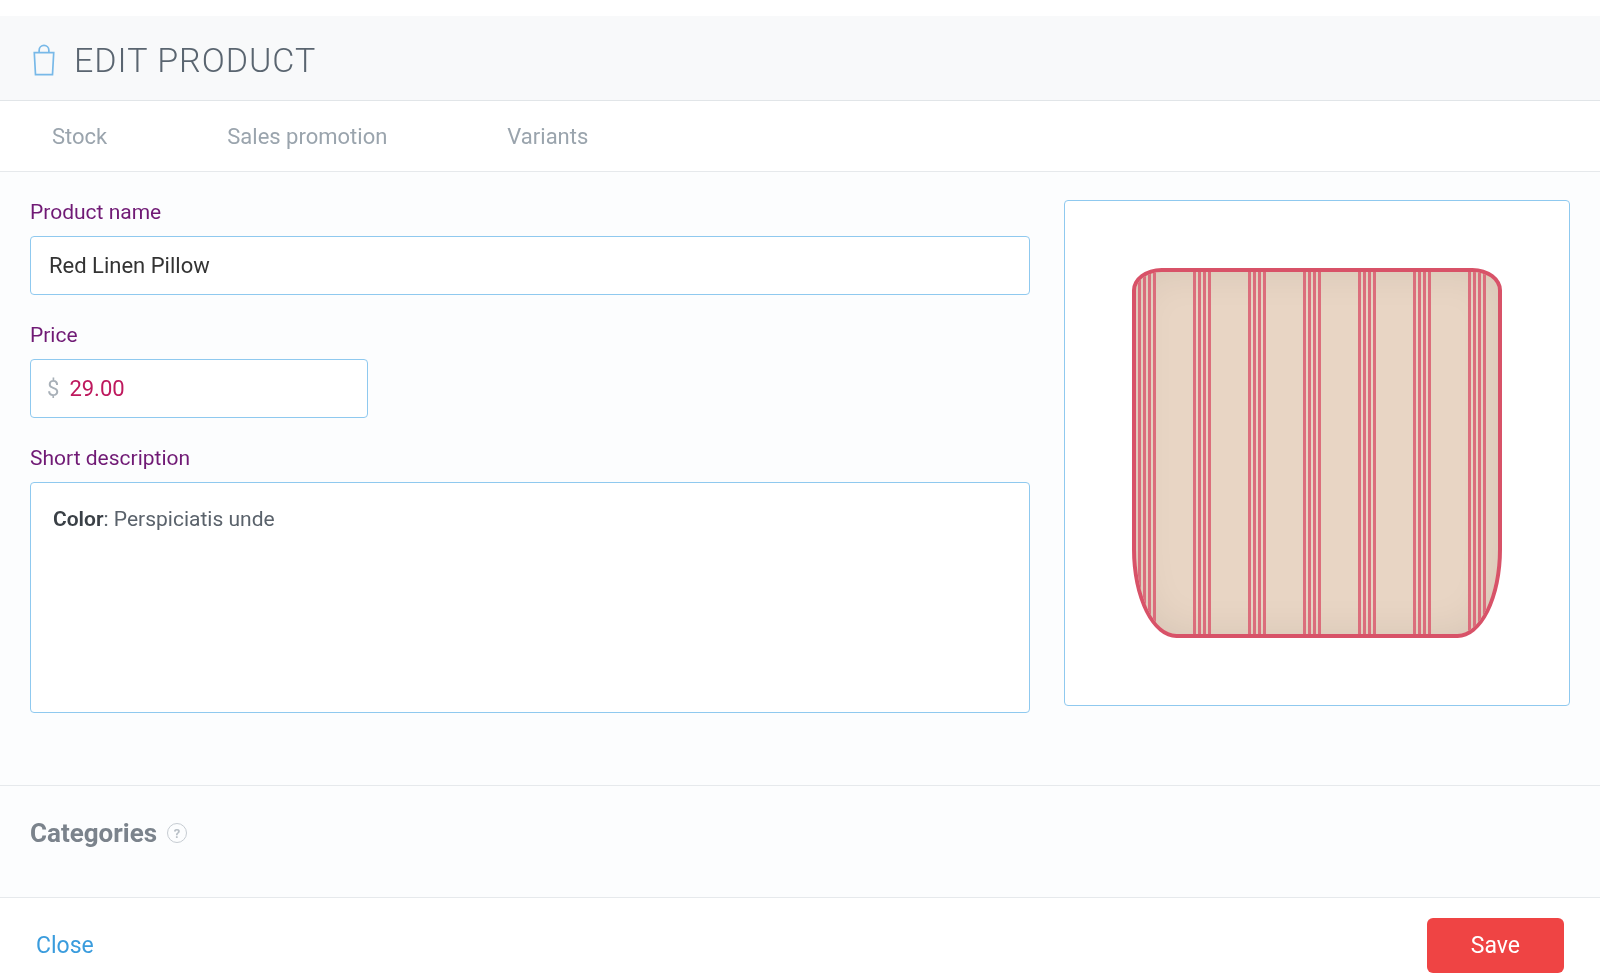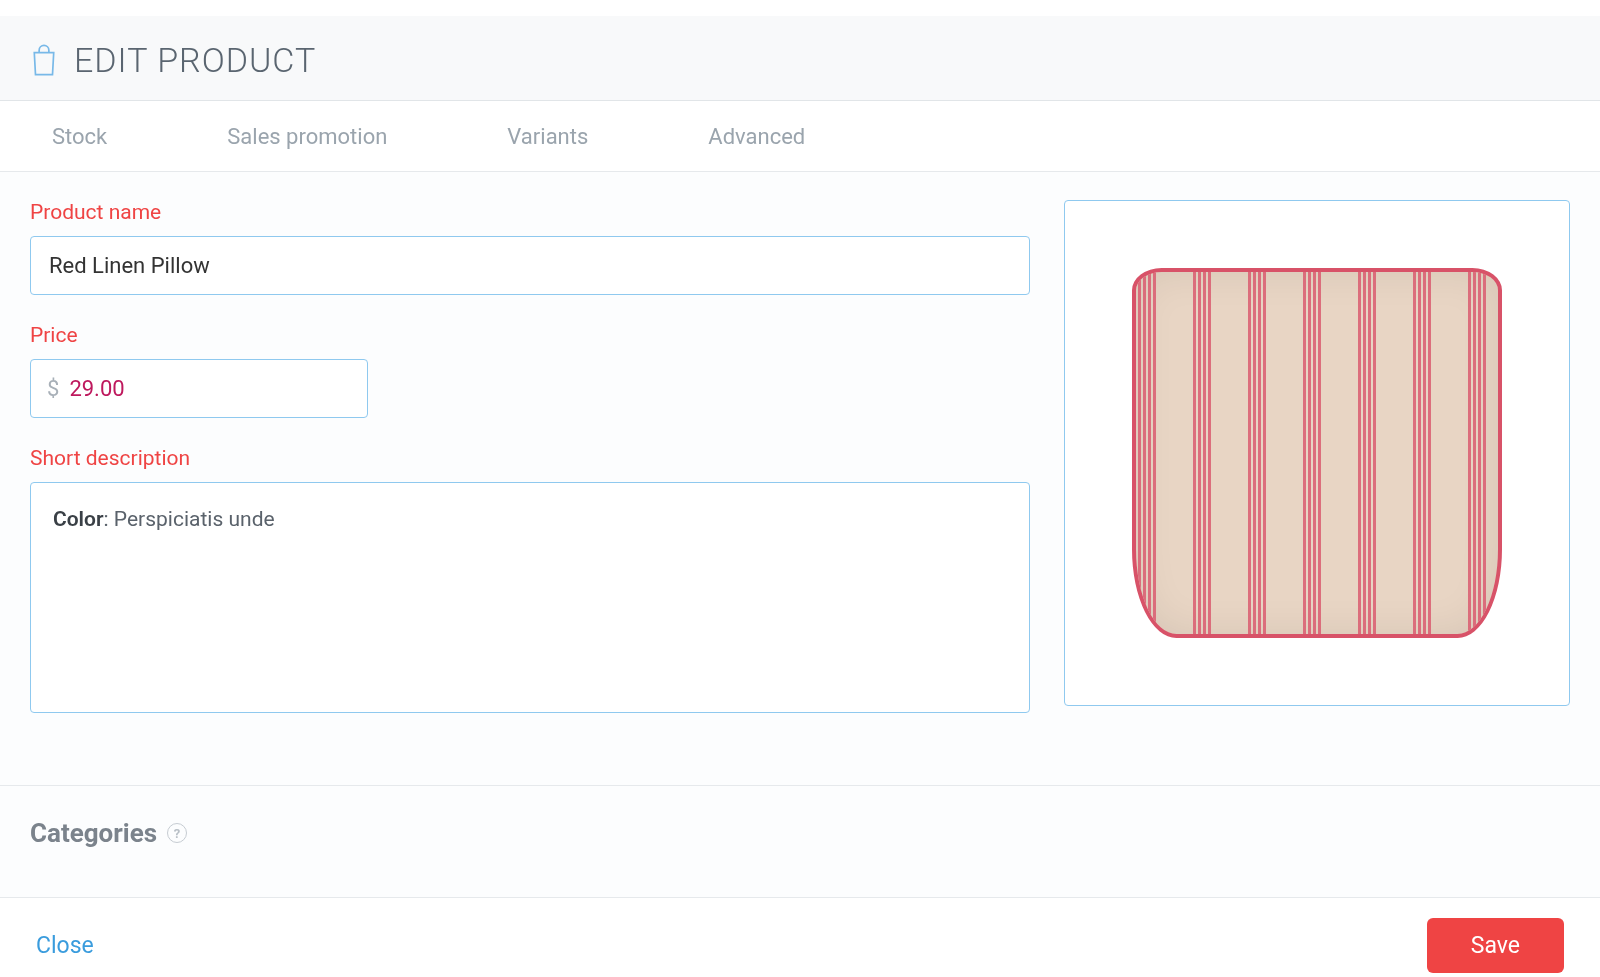--- a/index.html
+++ b/index.html
@@ -96,21 +96,21 @@
     }
     .form-col-right {
       width: 506px;
       flex-shrink: 0;
     }
     .field-group {
       margin-bottom: 28px;
     }
     .field-label {
       font-size: 21px;
-      color: #ef4444;
+      color: #701a75;
       margin-bottom: 12px;
       display: block;
     }
     .text-input {
       width: 100%;
       padding: 16px 18px;
       font-size: 22px;
       border: 1px solid #8fc9ef;
       border-radius: 4px;
       background: #ffffff;
@@ -294,21 +294,20 @@
         <path d="M8 8 v-2 a4 4 0 0 1 8 0 v2"></path>
       </svg>
     </span>
     <h1>EDIT PRODUCT</h1>
   </div>
 
   <div class="tabs-bar">
     <div class="tab">Stock</div>
     <div class="tab">Sales promotion</div>
     <div class="tab">Variants</div>
-    <div class="tab">Advanced</div>
   </div>
 
   <div class="content-area">
     <div class="content-scroll">
       <div class="form-row">
         <div class="form-col-left">
 
           <div class="field-group">
             <label class="field-label">Product name</label>
             <input type="text" class="text-input" value="Red Linen Pillow" style="">

